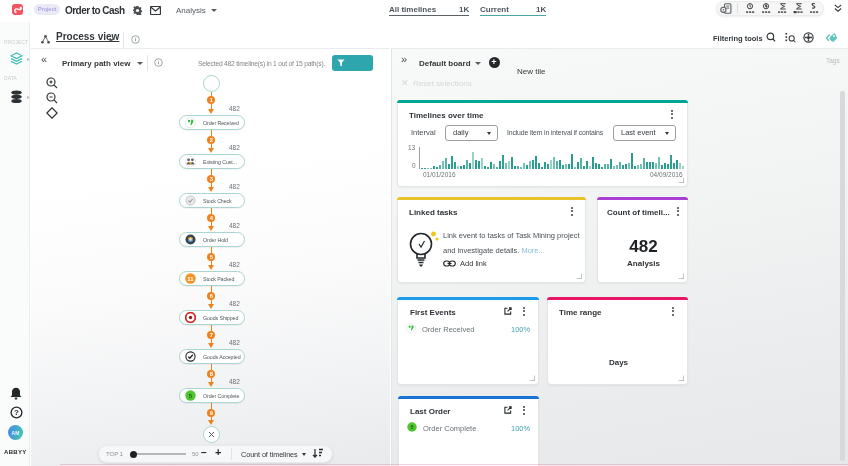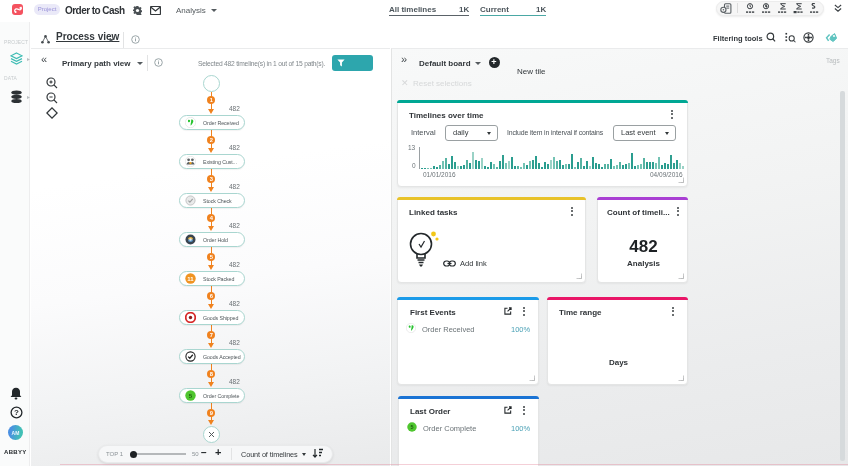--- a/index.html
+++ b/index.html
@@ -506,20 +506,21 @@
         </div>
       <svg class="abs" style="left:9px;top:28px;" width="32" height="48" viewBox="0 0 32 48">
         <circle cx="14" cy="18" r="10.5" fill="none" stroke="#23282b" stroke-width="1.6"></circle>
         <path d="M10 27 L10 32 L18 32 L18 27" fill="none" stroke="#23282b" stroke-width="1.6"></path>
         <path d="M10.5 34h7 M11.5 36.5h5" stroke="#23282b" stroke-width="1.4"></path>
         <path d="M12 38.5h4l-1.2 2h-1.6z" fill="#23282b"></path>
         <path d="M12 18l2 3 3.5-6" fill="none" stroke="#23282b" stroke-width="1.2"></path>
         <circle cx="26.5" cy="8" r="2.4" fill="#f2c718"></circle>
         <circle cx="30" cy="13" r="1.6" fill="#f2c718"></circle>
       </svg>
+      <div class="abs" style="left:45px;top:30px;font-size:7.5px;color:#4a5156;line-height:15px;">Link event to tasks of Task Mining project<br>and investigate details. <span style="color:#85bdd8;">More...</span></div>
       <svg class="abs" style="left:45px;top:61px;" width="13" height="9" viewBox="0 0 13 9">
         <rect x="0.7" y="2" width="6" height="5" rx="2.5" fill="none" stroke="#23282b" stroke-width="1.2"></rect>
         <rect x="6.3" y="2" width="6" height="5" rx="2.5" fill="none" stroke="#23282b" stroke-width="1.2"></rect>
         <path d="M4.5 4.5h4" stroke="#23282b" stroke-width="1.2"></path>
       </svg>
       <div class="abs" style="left:62px;top:61px;font-size:7.5px;color:#33383b;">Add link</div>
       <svg class="rsz" width="6" height="6" viewBox="0 0 6 6">
           <path d="M5.5 0.5v5h-5 M5.5 3v2.5H3" fill="none" stroke="#b9babb" stroke-width="0.8"></path>
         </svg>
     </div>

